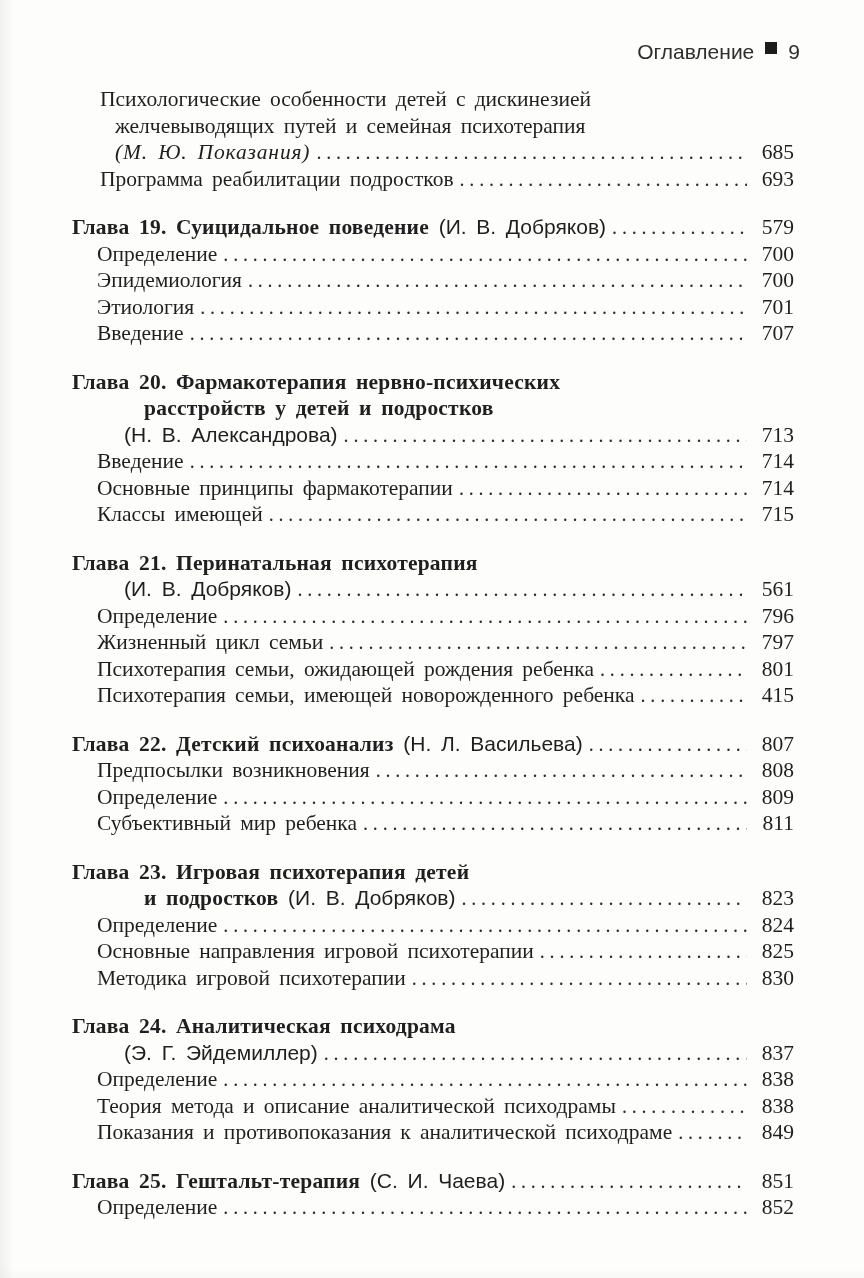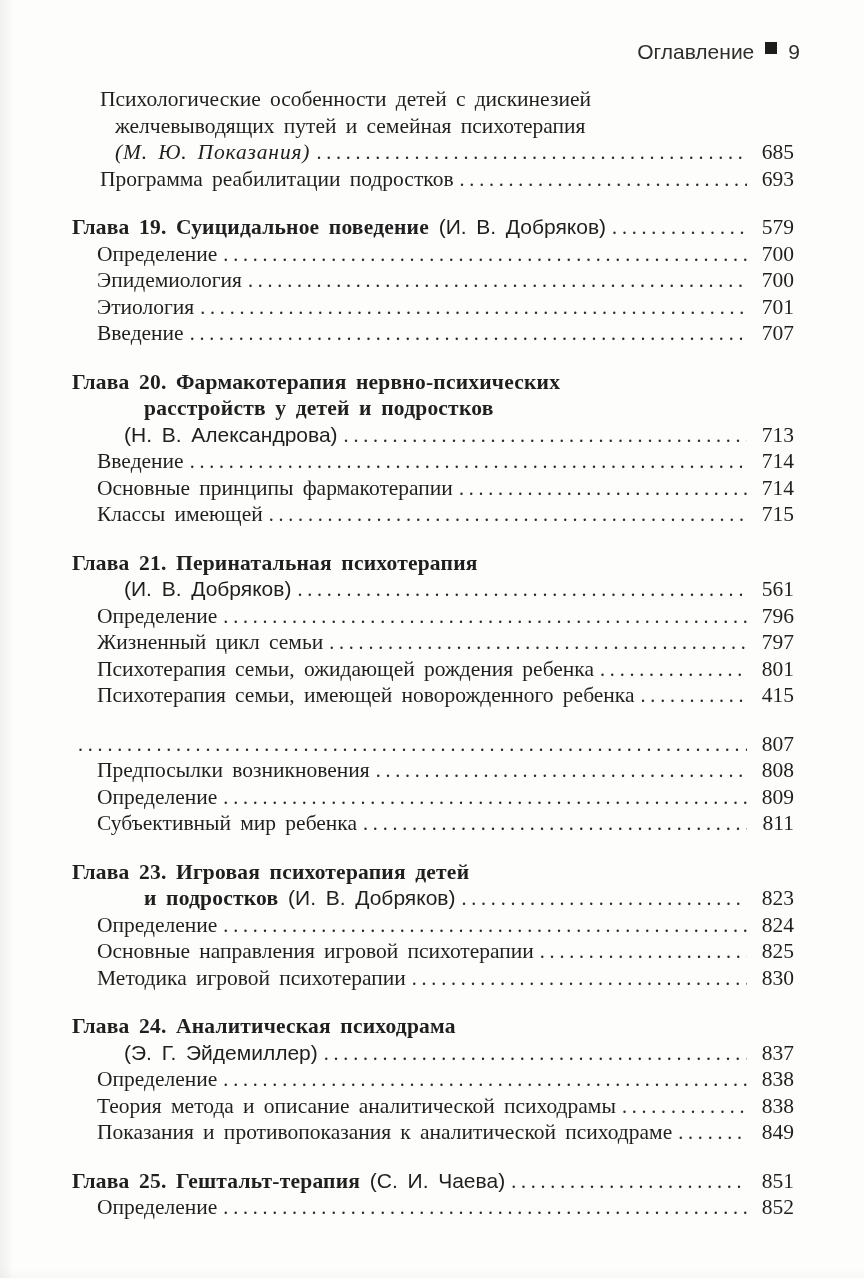--- a/index.html
+++ b/index.html
@@ -195,20 +195,21 @@
           <span class="pg">801</span>
         </div>
         <div class="row ind-sub">
           <span class="txt"><span class="seg-normal">Психотерапия семьи, имеющей новорожденного ребенка</span></span>
           <span class="leader"></span>
           <span class="pg">415</span>
         </div>
       </div>
       <div class="toc-section">
         <div class="row ind-ch">
+          <span class="txt"><span class="seg-bold">Глава 22. Детский психоанализ</span><span class="seg-italic-sans"> (Н. Л. Васильева)</span></span>
           <span class="leader"></span>
           <span class="pg">807</span>
         </div>
         <div class="row ind-sub">
           <span class="txt"><span class="seg-normal">Предпосылки возникновения</span></span>
           <span class="leader"></span>
           <span class="pg">808</span>
         </div>
         <div class="row ind-sub">
           <span class="txt"><span class="seg-normal">Определение</span></span>

